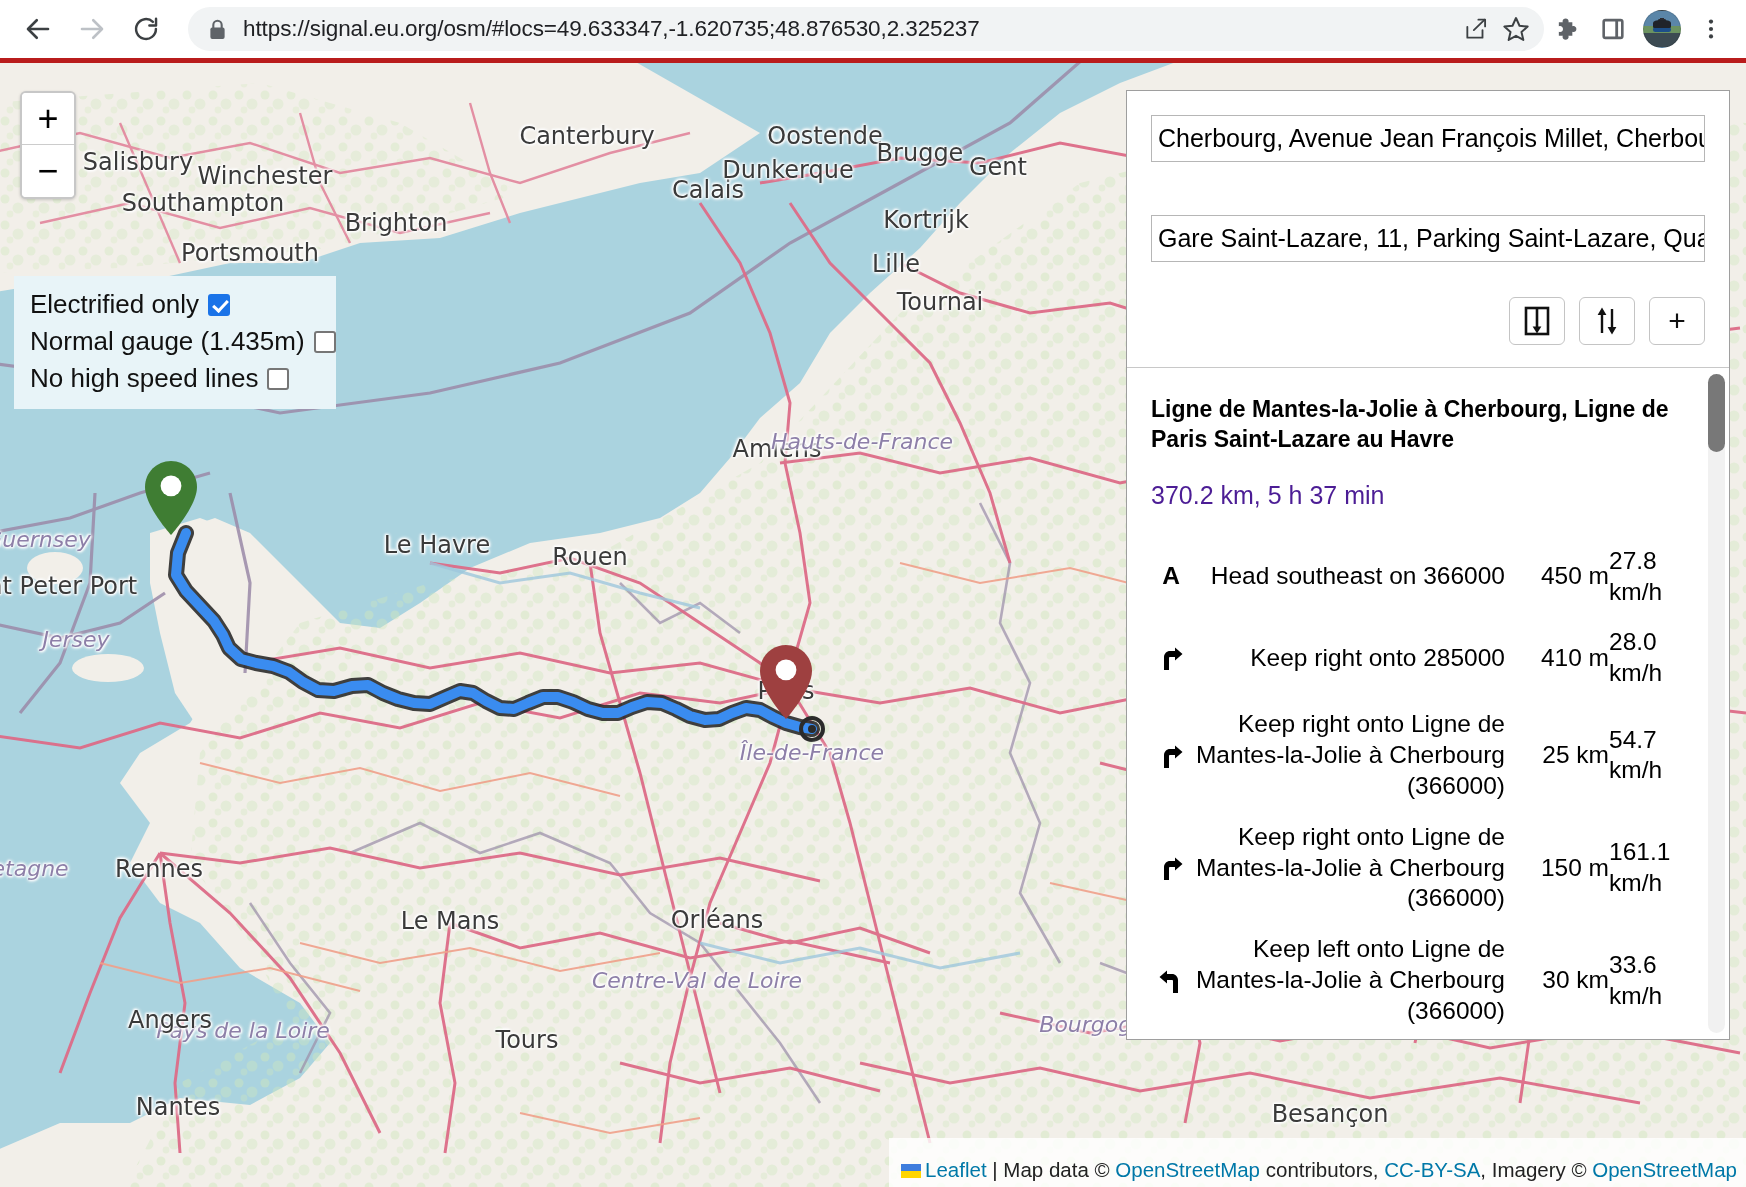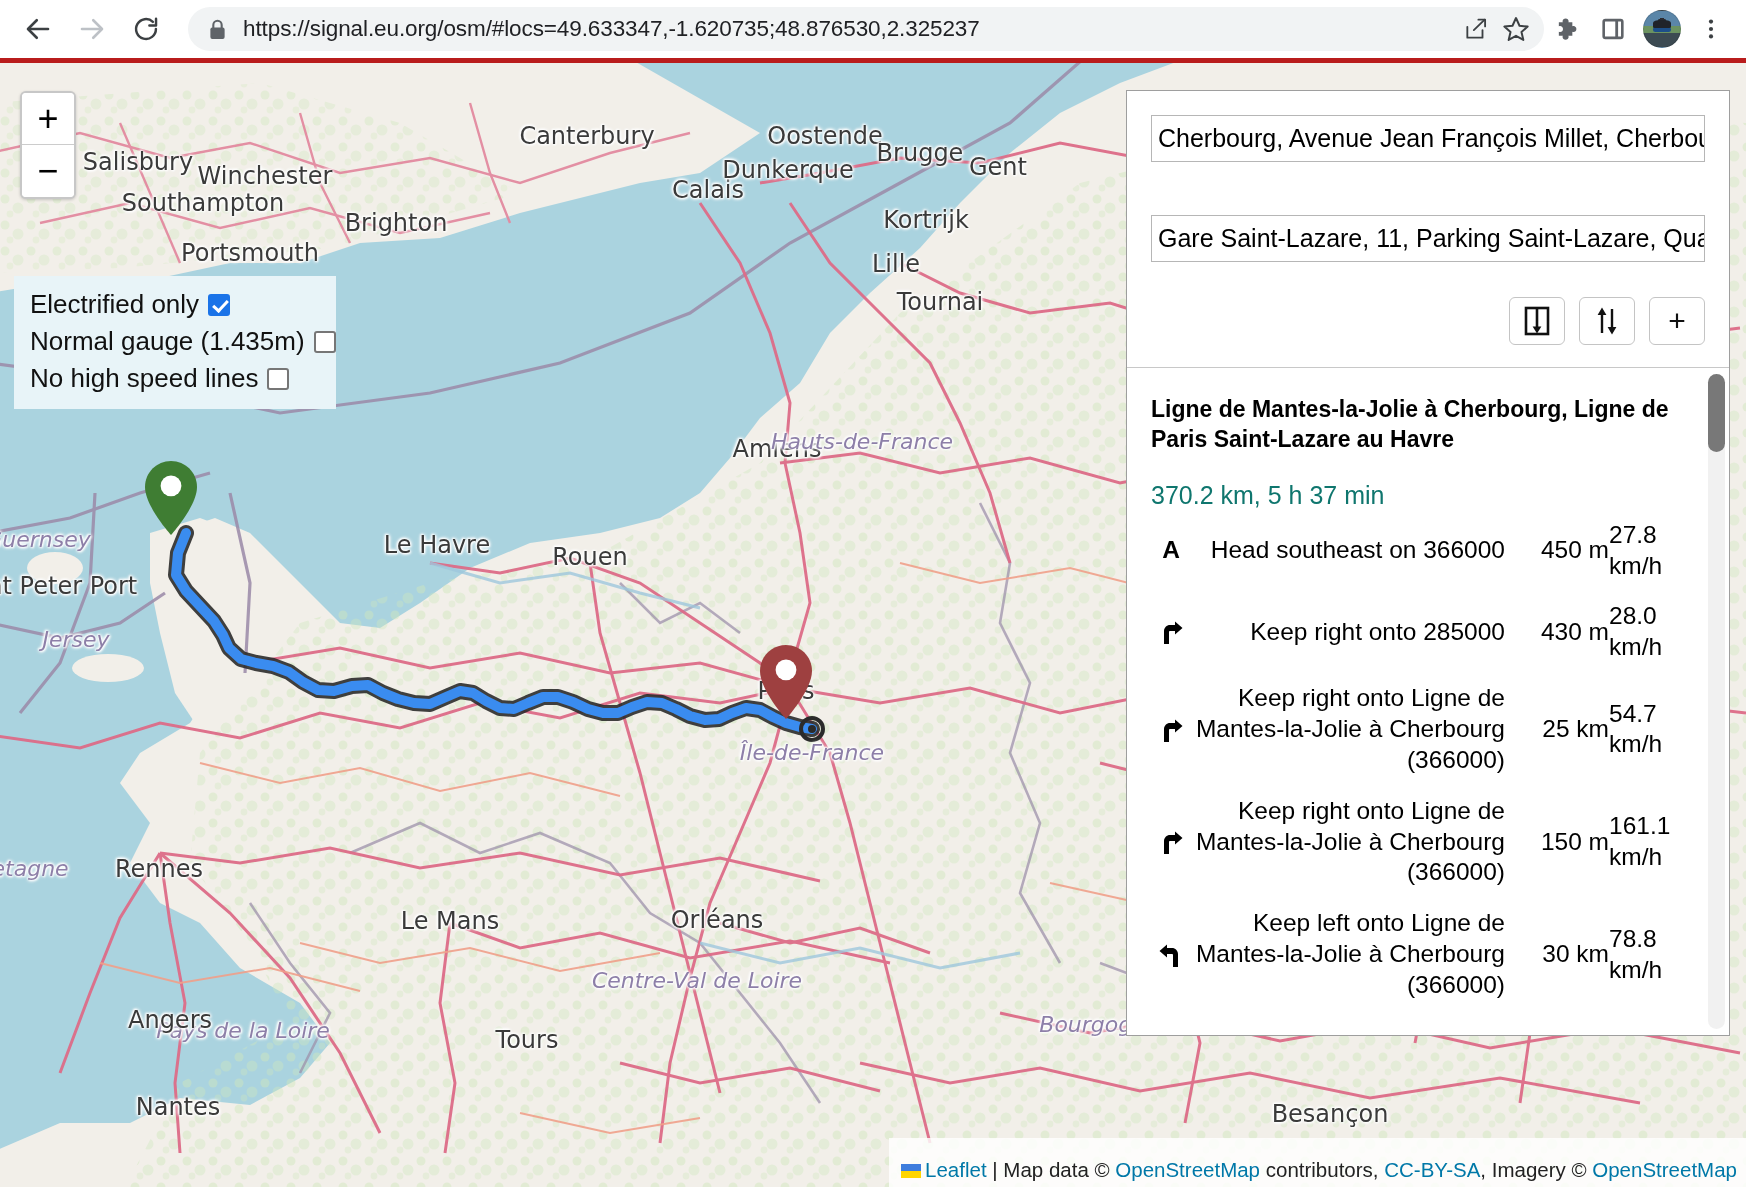--- a/index.html
+++ b/index.html
@@ -241,21 +241,22 @@
   #route-title {
     font-size: 23px;
     font-weight: bold;
     color: #000;
     line-height: 1.32;
     margin: 0 0 26px 0;
     max-width: 520px;
   }
   #route-summary {
     font-size: 25px;
-    color: #0f766e;
+    color: #4c1d95;
+    margin-bottom: 26px;
   }
   #instruction-table { width: 100%; border-collapse: collapse; }
   #instruction-table td {
     vertical-align: middle;
     font-size: 24.5px;
     color: #000;
     padding: 10px 0;
     line-height: 1.26;
   }
   td.instr-icon {
@@ -589,21 +590,21 @@
             <td class="instr-icon">A</td>
             <td class="instr-text">Head southeast on 366000</td>
             <td class="instr-dist">450 m</td>
             <td class="instr-speed">27.8 km/h</td>
           </tr>
           <tr>
             <td class="instr-icon"><svg width="26" height="26" viewBox="0 0 26 26">
                 <path d="M6 24V11c0-3.3 2.7-6 6-6h5V1.5l7.5 6.5L17 14.5V11h-5c-.6 0-1 .5-1 1v12z" fill="#000"></path>
               </svg></td>
             <td class="instr-text">Keep right onto 285000</td>
-            <td class="instr-dist">430 m</td>
+            <td class="instr-dist">410 m</td>
             <td class="instr-speed">28.0 km/h</td>
           </tr>
           <tr>
             <td class="instr-icon"><svg width="26" height="26" viewBox="0 0 26 26">
                 <path d="M6 24V11c0-3.3 2.7-6 6-6h5V1.5l7.5 6.5L17 14.5V11h-5c-.6 0-1 .5-1 1v12z" fill="#000"></path>
               </svg></td>
             <td class="instr-text">Keep right onto Ligne de Mantes-la-Jolie à Cherbourg (366000)</td>
             <td class="instr-dist">25 km</td>
             <td class="instr-speed">54.7 km/h</td>
           </tr>
@@ -614,21 +615,21 @@
             <td class="instr-text">Keep right onto Ligne de Mantes-la-Jolie à Cherbourg (366000)</td>
             <td class="instr-dist">150 m</td>
             <td class="instr-speed">161.1 km/h</td>
           </tr>
           <tr>
             <td class="instr-icon"><svg width="26" height="26" viewBox="0 0 26 26">
                 <path d="M20 24V11c0-3.3-2.7-6-6-6H9V1.5L1.5 8 9 14.5V11h5c.6 0 1 .5 1 1v12z" fill="#000"></path>
               </svg></td>
             <td class="instr-text">Keep left onto Ligne de Mantes-la-Jolie à Cherbourg (366000)</td>
             <td class="instr-dist">30 km</td>
-            <td class="instr-speed">78.8 km/h</td>
+            <td class="instr-speed">33.6 km/h</td>
           </tr>
         </tbody>
     </table>
 
     <div id="panel-scrollbar">
       <div id="panel-scroll-thumb"></div>
     </div>
   </div>
 </div>
 

